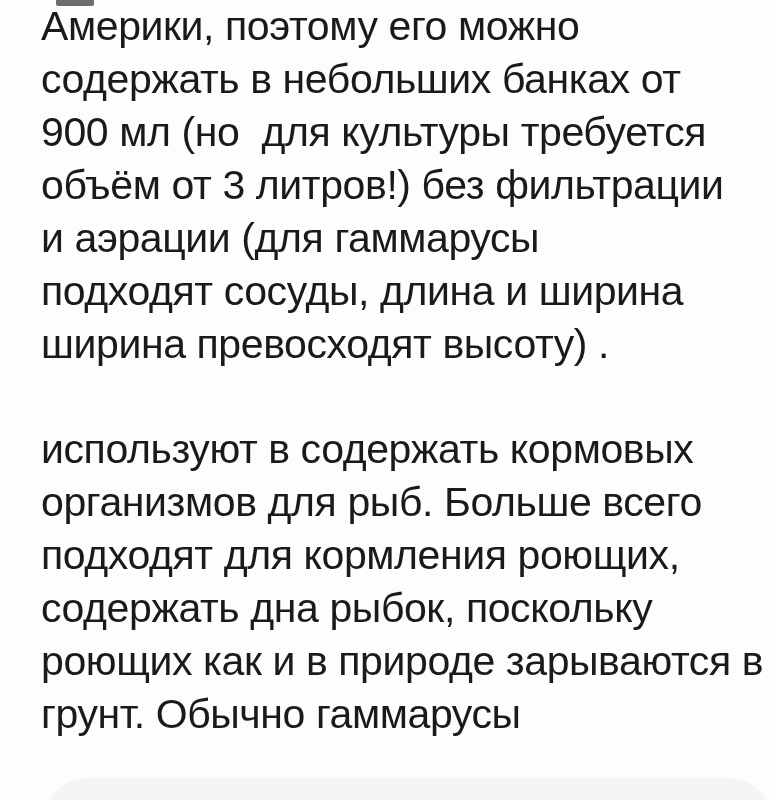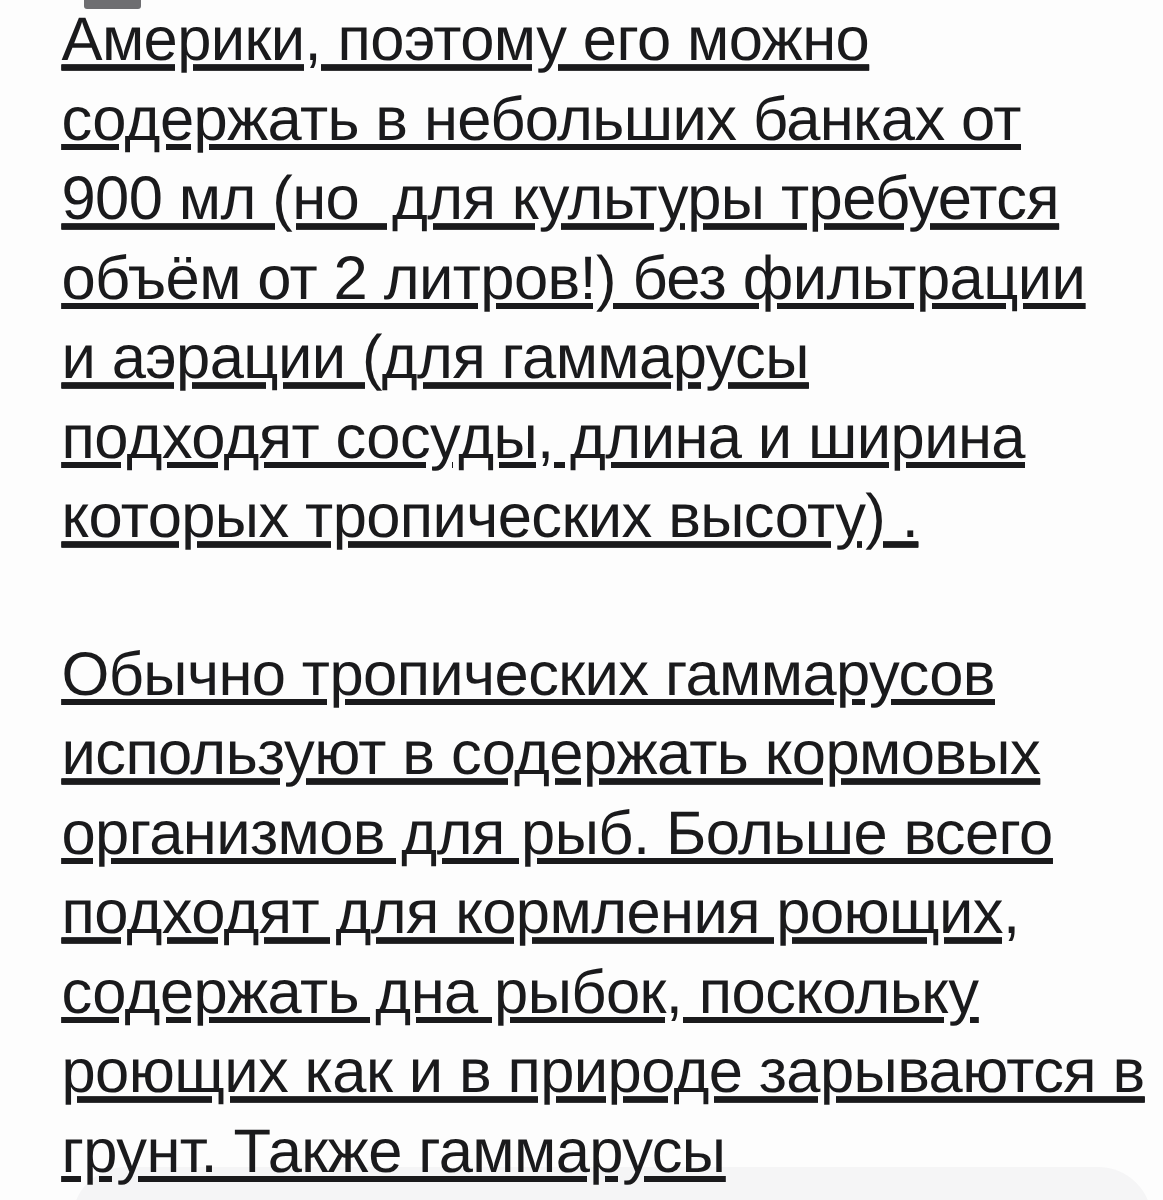--- a/index.html
+++ b/index.html
@@ -1,21 +1,21 @@
 <!DOCTYPE html>
 <html style="--bg: #fdfdfd; --text: #1a1a1c; --card: #f5f5f6; --fragment: #4a4a4e;"><head>
 <meta charset="utf-8">
 <style>
   :root{
     --bg:#fdfdfd;
     --text:#1a1a1c;
     --card:#f5f5f6;
     --fragment:#4a4a4e;
   }
-  *{margin:0;padding:0;box-sizing:border-box;text-decoration:underline;}
+  *{margin:0;padding:0;box-sizing:border-box;}
   html,body{width:775px;height:800px;overflow:hidden;}
   body{background:var(--bg);font-family:"Liberation Sans","DejaVu Sans",sans-serif;}
   .screen{
     position:relative;
     width:775px;height:800px;
     background:var(--bg);
     overflow:hidden;
   }
   
   .clip-fragment{
@@ -55,31 +55,30 @@
 
 <div class="screen">
 
   <div class="clip-fragment"></div>
 
   <div class="text-block">
       <div class="paragraph">
         <div class="line">Америки, поэтому его можно</div>
         <div class="line">содержать в небольших банках от</div>
         <div class="line">900 мл (но  для культуры требуется</div>
-        <div class="line">объём от 2 литров!) без фильтрации</div>
+        <div class="line">объём от 3 литров!) без фильтрации</div>
         <div class="line">и аэрации (для гаммарусы</div>
         <div class="line">подходят сосуды, длина и ширина</div>
-        <div class="line">которых тропических высоту) .</div>
+        <div class="line">ширина превосходят высоту) .</div>
       </div>
       <div class="paragraph">
-        <div class="line">Обычно тропических гаммарусов</div>
         <div class="line">используют в содержать кормовых</div>
         <div class="line">организмов для рыб. Больше всего</div>
         <div class="line">подходят для кормления роющих,</div>
         <div class="line">содержать дна рыбок, поскольку</div>
         <div class="line">роющих как и в природе зарываются в</div>
-        <div class="line">грунт. Также гаммарусы</div>
+        <div class="line">грунт. Обычно гаммарусы</div>
       </div>
     </div>
 
   <div class="bottom-card"></div>
 
 </div>
 
 </body></html>

